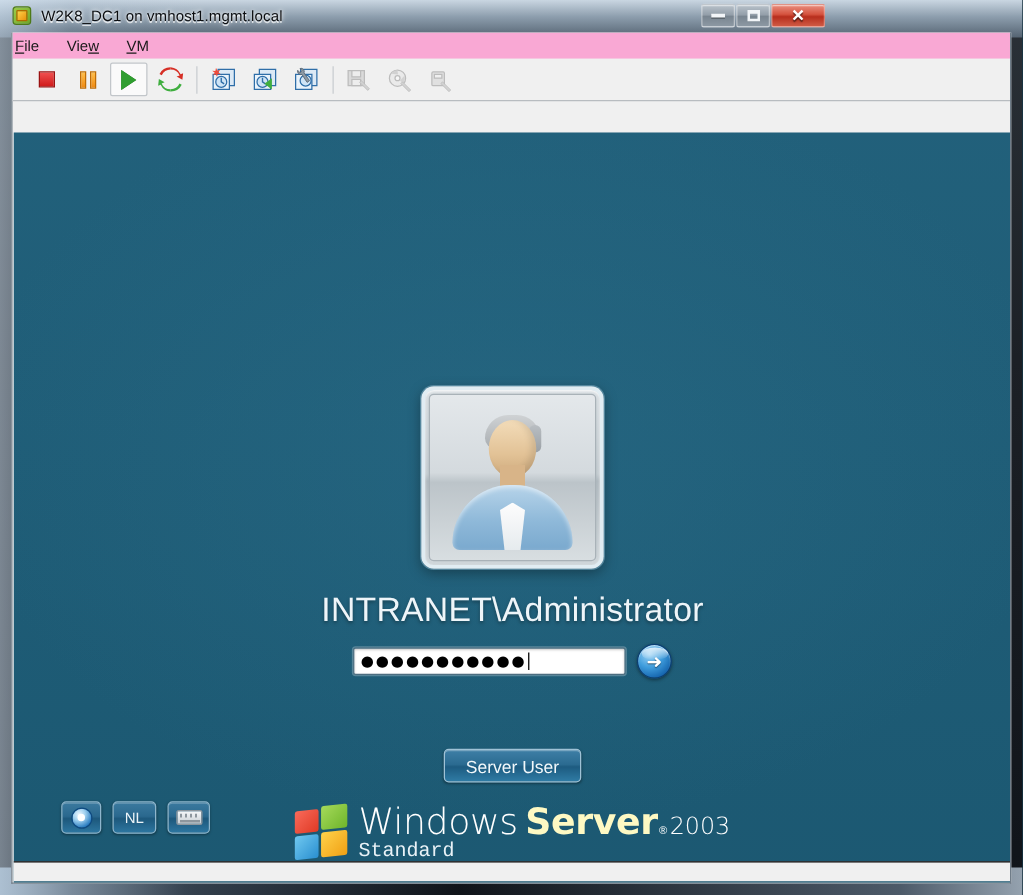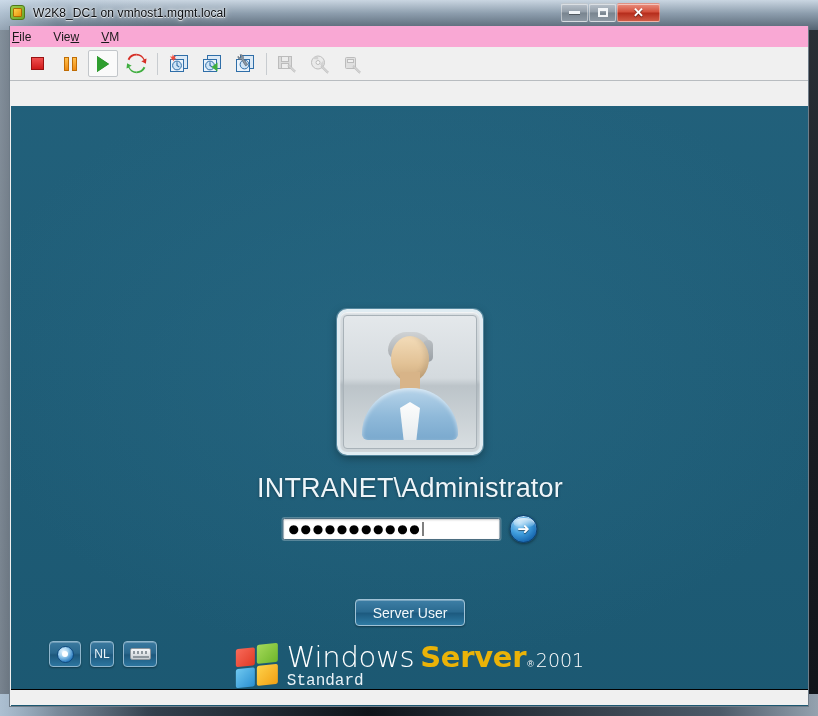--- a/index.html
+++ b/index.html
@@ -249,39 +249,39 @@
     width:42px;height:40px;position:relative;transform:skewY(-6deg);margin-top:4px;margin-right:9px;
   }
   #flag i{position:absolute;border-radius:2px;}
   #flag .f1{left:0;top:0;width:19px;height:18px;background:linear-gradient(135deg,#f86a5a 0%,#e03a25 100%);}
   #flag .f2{left:21px;top:-2px;width:21px;height:19px;background:linear-gradient(135deg,#a5da5a 0%,#6fb52b 100%);}
   #flag .f3{left:0;top:20px;width:19px;height:19px;background:linear-gradient(135deg,#6fc8f0 0%,#2a8fd0 100%);}
   #flag .f4{left:21px;top:19px;width:21px;height:20px;background:linear-gradient(135deg,#ffd24a 0%,#f0a014 100%);}
   #logo-text{display:flex;flex-direction:column;}
   #logo-line1{display:flex;align-items:baseline;white-space:nowrap;}
   .lg-win{font-size:29px;color:#fff;font-weight:300;letter-spacing:-.3px;font-family:"DejaVu Sans",sans-serif;}
-  .lg-srv{font-size:29px;color:#eab308;font-weight:bold;letter-spacing:-.3px;margin-left:6px;font-family:"DejaVu Sans",sans-serif;}
+  .lg-srv{font-size:29px;color:#fef9c3;font-weight:bold;letter-spacing:-.3px;margin-left:6px;font-family:"DejaVu Sans",sans-serif;}
   .lg-tm{font-size:9px;color:#fff;vertical-align:super;margin-left:1px;}
   .lg-year{font-size:19px;color:#fff;font-weight:300;margin-left:2px;font-family:"DejaVu Sans",sans-serif;}
   #logo-line2{font-size:16px;color:#e9f2f7;font-weight:300;margin-top:-2px;font-family:Liberation Mono, monospace;}
 
   
   #bottom-btns{
     position:absolute;left:38px;bottom:47px;display:flex;align-items:center;gap:9px;
   }
   .bbtn{
     height:26px;border-radius:4px;box-sizing:border-box;
     background:linear-gradient(180deg,#3b7a9f 0%,#2a688e 46%,#1d587c 54%,#2d76a0 100%);
     border:1px solid #8fb6cd;
     box-shadow:0 1px 2px rgba(0,0,0,.35), inset 0 1px 0 rgba(255,255,255,.25);
     display:flex;align-items:center;justify-content:center;
     color:#eaf3f8;font-size:12px;
   }
   #btn-ease{width:32px;}
-  #btn-lang{width:24px;}
+  #btn-lang{width:35px;}
   #btn-kb{width:34px;}
   .ease-glyph{
     width:17px;height:17px;border-radius:50%;
     background:radial-gradient(circle at 35% 30%,#eaf6ff 0%,#9fd0ef 35%,#2a7cc0 75%,#12528f 100%);
     border:1px solid #0f4a80;box-sizing:border-box;position:relative;
   }
   .ease-glyph:before{
     content:"";position:absolute;left:50%;top:50%;transform:translate(-50%,-50%);
     width:6px;height:6px;border-radius:50%;background:#fff;
   }
@@ -457,21 +457,21 @@
             <i class="f1"></i>
               <i class="f2"></i>
               <i class="f3"></i>
               <i class="f4"></i>
           </div>
           <div id="logo-text">
             <div id="logo-line1">
               <span class="lg-win">Windows</span>
               <span class="lg-srv">Server</span>
               <span class="lg-tm">®</span>
-              <span class="lg-year">2001</span>
+              <span class="lg-year">2003</span>
             </div>
             <div id="logo-line2">Standard</div>
           </div>
         </div>
 
         <div id="bottom-btns">
           <div class="bbtn" id="btn-ease">
             <span class="ease-glyph"></span>
           </div>
           <div class="bbtn" id="btn-lang">NL</div>

